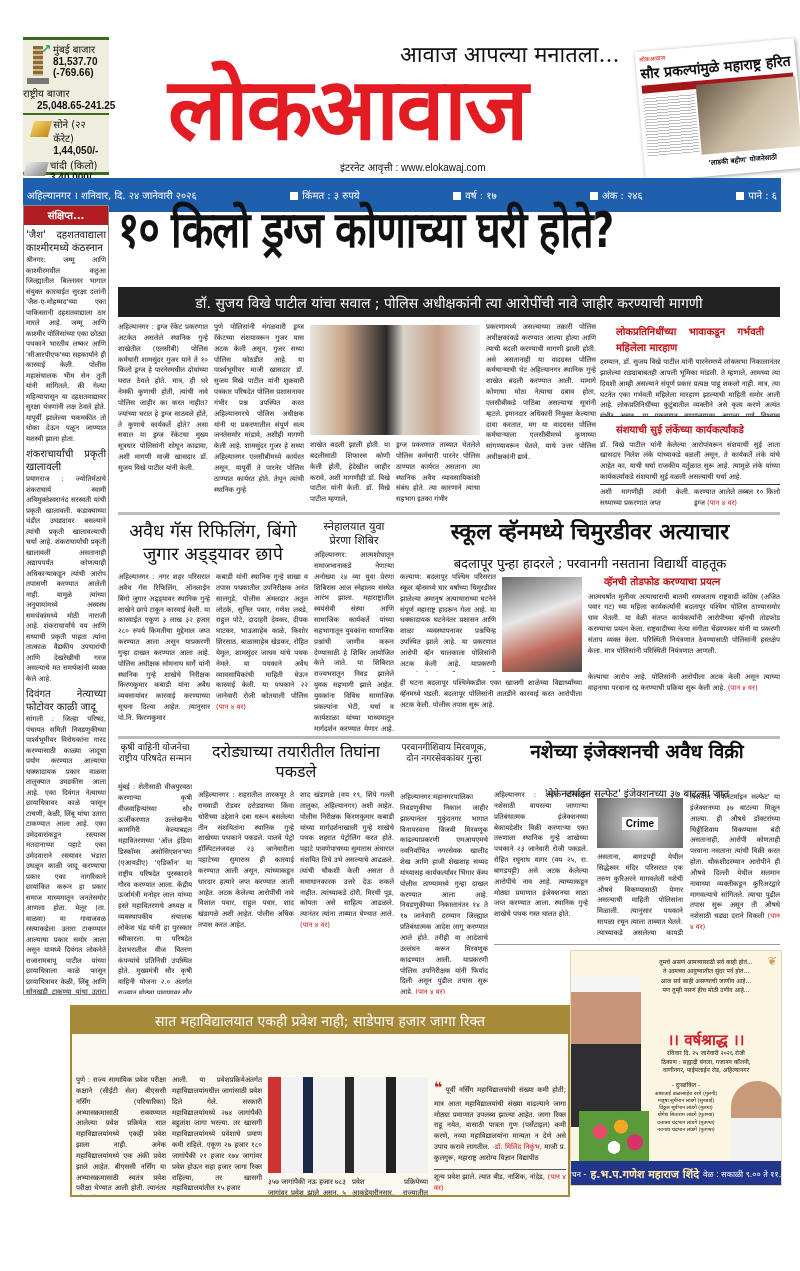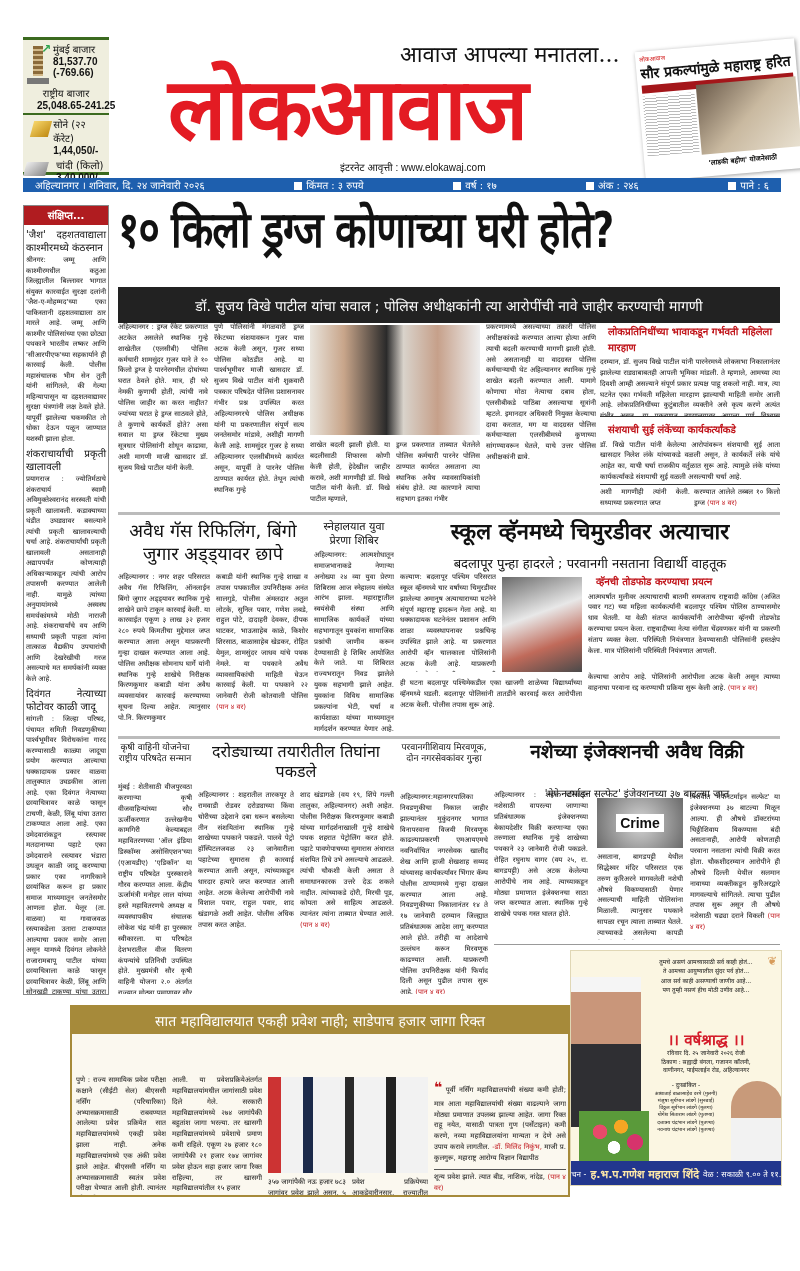--- a/index.html
+++ b/index.html
@@ -10,33 +10,33 @@
 #market .lbl{font-size:10px;font-weight:normal}
 #market .big{font-size:10px;font-weight:bold;font-family:"Liberation Sans",sans-serif}
 .divline{border-top:2px solid #3b6a1f;margin:2px 0}
 #tagline{left:400px;top:38px;font-size:22px;font-family:"DejaVu Serif",serif}
 #logo{left:168px;top:66px;font-size:86px;font-weight:bold;color:#e31b23;letter-spacing:-2px;line-height:1;font-family:"DejaVu Sans",sans-serif}
 #website{left:340px;top:160px;font-size:10px;font-family:Liberation Sans, sans-serif}
 #promo{left:640px;top:45px;width:160px;height:130px;background:#fff;transform:rotate(-5deg);box-shadow:1px 1px 4px #999;padding:4px;overflow:hidden}
 #promo .ph{font-size:14px;font-weight:bold;font-family:"DejaVu Serif",serif;white-space:nowrap}
 #promo .bar{background:#a4161a;height:8px;margin:3px 0}
 #promo .img{position:absolute;left:58px;top:38px;width:100px;height:70px;background:linear-gradient(135deg,#6a5a4a,#c9b9a0 50%,#e8e0d0)}
-#infobar{left:23px;top:178px;width:758px;height:14px;background:#1e5fae;color:#fff;font-size:10px;display:flex;align-items:center;justify-content:space-between;padding:0 12px}
+#infobar{left:23px;top:178px;width:758px;height:34px;background:#1e5fae;color:#fff;font-size:10px;display:flex;align-items:center;justify-content:space-between;padding:0 4px}
 .sq{display:inline-block;width:8px;height:8px;background:#fff;margin-right:4px;vertical-align:middle}
 
 #sidebar{left:23px;top:205px;width:86px;height:790px;border:1px solid #888;font-size:7px;line-height:1.5;padding:0 2px;overflow:hidden;text-align:justify}
 #sidebar .hd{background:#b01c20;color:#fff;text-align:center;font-weight:bold;font-size:10px;margin:0 -2px 2px;padding:2px}
 #sidebar h4{font-size:10px;font-weight:normal;line-height:1.3;margin:3px 0 1px}
 
 #hl{left:118px;top:205px;width:662px;font-size:50px;font-weight:bold;letter-spacing:-1px;line-height:1;white-space:nowrap;font-family:"DejaVu Sans Condensed","DejaVu Sans",sans-serif;transform:scaleX(0.82);transform-origin:left}
-#subbar{left:118px;top:287px;width:662px;height:36px;background:#222;color:#fff;font-size:14px;display:flex;align-items:center;justify-content:center;white-space:nowrap}
+#subbar{left:118px;top:287px;width:662px;height:30px;background:#222;color:#fff;font-size:14px;display:flex;align-items:center;justify-content:center;white-space:nowrap}
 .col{font-size:7px;line-height:1.55;text-align:justify;overflow:hidden;position:absolute}
 .photo{position:absolute;background:#ccc}
 .h2{position:absolute;font-weight:normal;text-align:center;line-height:1.25;font-family:"DejaVu Sans",sans-serif}
-.redh{color:#c0141a;font-size:10px;font-weight:bold;display:block;margin:2px 8px}
+.redh{color:#c0141a;font-size:10px;font-weight:bold;display:block;margin:2px 16px}
 .pg{color:#c0141a}
 .hr{position:absolute;height:3px;background:#bbb}
 
 #nurse{left:70px;top:1005px;width:500px;height:192px;border:2px solid #a68a3a;background:#fbf8ef;overflow:hidden}
 #nurse .t{background:#fbf8ef;text-align:center;font-size:24px;font-weight:bold;padding:6px 0;white-space:nowrap}
 #nurse .s{background:#a68a3a;color:#fff;text-align:center;font-size:14px;padding:4px 0;white-space:nowrap}
 
 #ad{left:570px;top:950px;width:212px;height:236px;background:#fbf6e2;border:1px solid #e0d7b5;overflow:hidden}
 #ad .poem{position:absolute;left:60px;top:6px;width:150px;text-align:center;font-size:6px;line-height:1.55}
 #ad .name{position:absolute;left:58px;top:40px;width:154px;text-align:center;color:#1f3f98;font-weight:bold;font-size:15px;line-height:1.15}
@@ -55,34 +55,34 @@
       <div style="position:absolute;left:8px;top:4px;width:10px;height:30px;background:repeating-linear-gradient(#8a6a3a 0 3px,#d2b98a 3px 5px)"></div>
       <div style="position:absolute;left:2px;bottom:0;width:22px;height:6px;background:#777"></div>
       <div style="position:absolute;right:0;top:0;color:#2ea44f;font-size:12px">↗</div>
     </div>
     <div>
       <div class="lbl">मुंबई बाजार</div>
       <div class="big">81,537.70</div>
       <div class="big">(-769.66)</div>
     </div>
   </div>
-  <div class="lbl" style="text-align:center">राष्ट्रीय बाजार</div>
+  <div class="lbl" style="text-align:left">राष्ट्रीय बाजार</div>
   <div style="display:flex;justify-content:space-between;padding:0 14px">
     <span class="big">25,048.65</span>
     <span class="big">-241.25</span>
   </div>
   <div class="divline"></div>
   <div style="display:flex;gap:3px;padding:0 9px">
     <div style="width:22px;height:16px;margin-top:4px;background:linear-gradient(135deg,#f7d66b,#c08a12);transform:skewX(-15deg)"></div>
     <div>
       <div class="lbl">सोने (२२ कॅरेट)</div>
       <div class="big">1,44,050/-</div>
     </div>
   </div>
-  <div style="display:flex;gap:9px;padding:2px 2px 0">
+  <div style="display:flex;gap:3px;padding:2px 2px 0">
     <div style="width:22px;height:14px;margin-top:4px;background:linear-gradient(135deg,#eee,#888);transform:skewX(-15deg)"></div>
     <div>
       <div class="lbl">चांदी (किलो)</div>
       <div class="big">3,40,000/-</div>
     </div>
   </div>
 </div>
 
 <div id="tagline" class="abs">आवाज आपल्या मनातला...</div>
 <div id="logo" class="abs">लोकआवाज</div>
@@ -166,21 +166,21 @@
 <div class="col" style="left:198px;top:790px;width:96px;height:204px">अहिल्यानगर : शहरातील तारकपूर ते रामवाडी रोडवर दरोड्याच्या किंवा चोरीच्या उद्देशाने दबा धरून बसलेल्या तीन संशयितांना स्थानिक गुन्हे शाखेच्या पथकाने पकडले. पालवे पेट्रो हॉस्पिटलजवळ २३ जानेवारीला पहाटेच्या सुमारास ही कारवाई करण्यात आली असून, त्यांच्याकडून धारदार हत्यारे जप्त करण्यात आली आहेत. अटक केलेल्या आरोपींची नावे विशाल पवार, राहुल पवार, शाद खंडागळे अशी आहेत. पोलीस अधिक तपास करत आहेत.</div>
 <div class="col" style="left:300px;top:790px;width:94px;height:204px"><span>शाद खंडागळे (वय १९, शिंपे गल्ली तालुका, अहिल्यानगर) अशी आहेत. पोलीस निरीक्षक किरणकुमार कबाडी यांच्या मार्गदर्शनाखाली गुन्हे शाखेचे पथक शहरात पेट्रोलिंग करत होते. पहाटे पावणेपाचच्या सुमारास अंधारात संशयित तिघे उभे असल्याचे आढळले. त्यांची चौकशी केली असता ते समाधानकारक उत्तरे देऊ शकले नाहीत. त्यांच्याकडे दोरी, मिरची पूड, कोयता असे साहित्य आढळले. त्यानंतर त्यांना ताब्यात घेण्यात आले.</span> <span class="pg">(पान ४ वर)</span></div>
 
 <div class="h2" style="left:400px;top:742px;width:88px;font-size:9px">परवानगीशिवाय मिरवणूक, दोन नगरसेवकांवर गुन्हा</div>
 <div class="col" style="left:400px;top:792px;width:88px;height:202px"><span>अहिल्यानगर:महानगरपालिका निवडणुकीचा निकाल जाहीर झाल्यानंतर मुकुंदनगर भागात विनापरवाना विजयी मिरवणूक काढल्याप्रकरणी एमआयएमचे नवनिर्वाचित नगरसेवक खालीद शेख आणि हाजी शेखशाह सय्यद यांच्यासह कार्यकर्त्यांवर भिंगार कॅम्प पोलीस ठाण्यामध्ये गुन्हा दाखल करण्यात आला आहे. निवडणुकीच्या निकालानंतर १४ ते १७ जानेवारी दरम्यान जिल्ह्यात प्रतिबंधात्मक आदेश लागू करण्यात आले होते. तरीही या आदेशाचे उल्लंघन करून मिरवणूक काढण्यात आली. याप्रकरणी पोलिस उपनिरीक्षक यांनी फिर्याद दिली असून पुढील तपास सुरू आहे.</span> <span class="pg">(पान ४ वर)</span></div>
 
 <div class="h2" style="left:494px;top:740px;width:286px;font-size:19px;font-weight:bold;white-space:nowrap">नशेच्या इंजेक्शनची अवैध विक्री</div>
 <div class="h2" style="left:494px;top:788px;width:286px;font-size:10px;white-space:nowrap">'मेफेनटर्माइन सल्फेट' इंजेक्शनच्या ३७ बाटल्या जप्त</div>
 <div class="col" style="left:494px;top:790px;width:94px;height:150px">अहिल्यानगर : शहर परिसरात नशेसाठी वापरल्या जाणाऱ्या प्रतिबंधात्मक इंजेक्शनच्या बेकायदेशीर विक्री करणाऱ्या एका तरुणाला स्थानिक गुन्हे शाखेच्या पथकाने २३ जानेवारी रोजी पकडले. रोहित रघुनाथ वागर (वय २५, रा. बागडपट्टी) असे अटक केलेल्या आरोपीचे नाव आहे. त्याच्याकडून मोठ्या प्रमाणात इंजेक्शनचा साठा जप्त करण्यात आला. स्थानिक गुन्हे शाखेचे पथक गस्त घालत होते.</div>
 <div class="photo" style="left:597px;top:798px;width:86px;height:50px;background:radial-gradient(circle at 50% 50%,#d7d7d7,#6a6a6a);display:flex;align-items:center;justify-content:center">
-  <span style="background:#fff;padding:1px 4px;font-weight:bold;font-size:14px;font-family:'Liberation Sans',sans-serif">Crime</span>
+  <span style="background:#fff;padding:1px 4px;font-weight:bold;font-size:10px;font-family:'Liberation Sans',sans-serif">Crime</span>
 </div>
 <div class="col" style="left:597px;top:852px;width:86px;height:88px">असताना, बागडपट्टी येथील सिद्धेश्वर मंदिर परिसरात एक तरुण कुरिअरने मागवलेली नशेची औषधे विकण्यासाठी येणार असल्याची माहिती पोलिसांना मिळाली. त्यानुसार पथकाने सापळा रचून त्याला ताब्यात घेतले. त्याच्याकडे असलेल्या कापडी पिशवीत औषधे आढळून आली.</div>
 <div class="col" style="left:690px;top:792px;width:90px;height:148px"><span>पिशवीत 'मेफेनटर्माइन सल्फेट' या इंजेक्शनच्या ३७ बाटल्या मिळून आल्या. ही औषधे डॉक्टरांच्या चिठ्ठीशिवाय विकण्यास बंदी असतानाही, आरोपी कोणताही परवाना नसताना त्यांची विक्री करत होता. चौकशीदरम्यान आरोपीने ही औषधे दिल्ली येथील सलमान नावाच्या व्यक्तीकडून कुरिअरद्वारे मागवल्याचे सांगितले. त्याचा पुढील तपास सुरू असून ती औषधे नशेसाठी चढ्या दराने विकली</span> <span class="pg">(पान ४ वर)</span></div>
 <div style="position:absolute;left:494px;top:944px;width:286px;border-top:1px solid #999"></div>
 
 <div id="nurse" class="abs">
   <div class="s">सात महाविद्यालयात एकही प्रवेश नाही; साडेपाच हजार जागा रिक्त</div>
   <div class="col" style="left:4px;top:68px;width:90px;height:120px">पुणे : राज्य सामायिक प्रवेश परीक्षा कक्षाने (सीईटी सेल) बीएससी नर्सिंग (परिचारिका) अभ्यासक्रमासाठी राबवण्यात आलेल्या प्रवेश प्रक्रियेत सात महाविद्यालयांमध्ये एकही प्रवेश झाला नाही. अनेक महाविद्यालयांमध्ये एक अंकी प्रवेश झाले आहेत. बीएससी नर्सिंग या अभ्यासक्रमासाठी स्वतंत्र प्रवेश परीक्षा घेण्यात आली होती. त्यानंतर प्रवेशप्रक्रिया राबवण्यात</div>
   <div class="col" style="left:100px;top:68px;width:90px;height:120px">आली. या प्रवेशप्रक्रियेअंतर्गत महाविद्यालयांमधील जागांसाठी प्रवेश दिले गेले. सरकारी महाविद्यालयांमध्ये २७४ जागांपैकी बहुतांश जागा भरल्या. तर खासगी महाविद्यालयांमध्ये प्रवेशाचे प्रमाण कमी राहिले. एकूण २७ हजार १८० जागांपैकी २१ हजार १७४ जागांवर प्रवेश होऊन सहा हजार जागा रिक्त राहिल्या, तर खासगी महाविद्यालयांतील १५ हजार</div>
   <div class="photo" style="left:196px;top:70px;width:160px;height:96px;background:linear-gradient(90deg,#c33 0 8%,#f2f2f2 8% 22%,#1c2a4a 22% 28%,#f2f2f2 28% 48%,#2a2a2a 48% 54%,#f2f2f2 54% 74%,#222 74% 80%,#f2f2f2 80% 100%)"></div>

